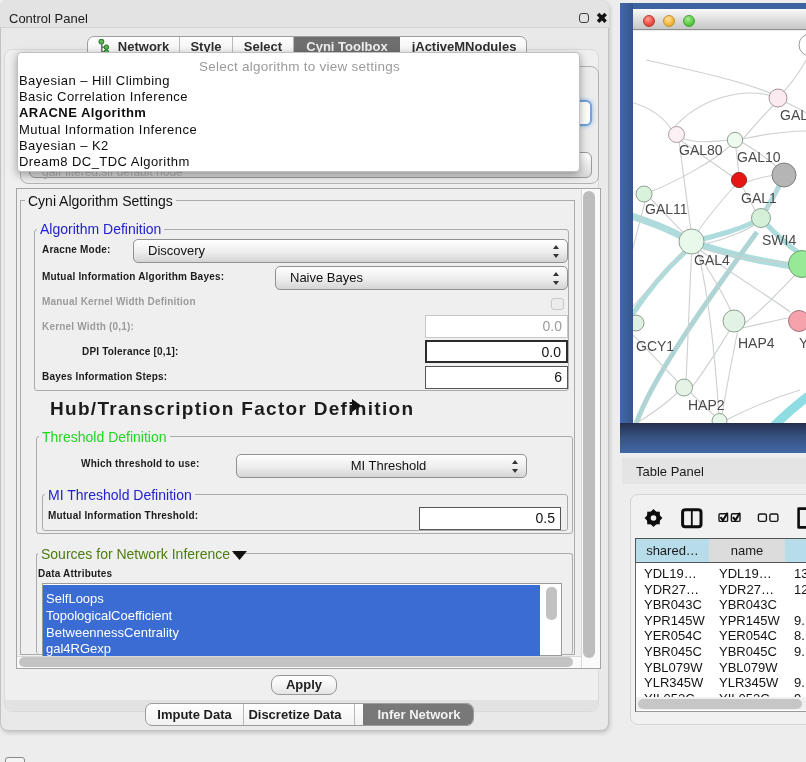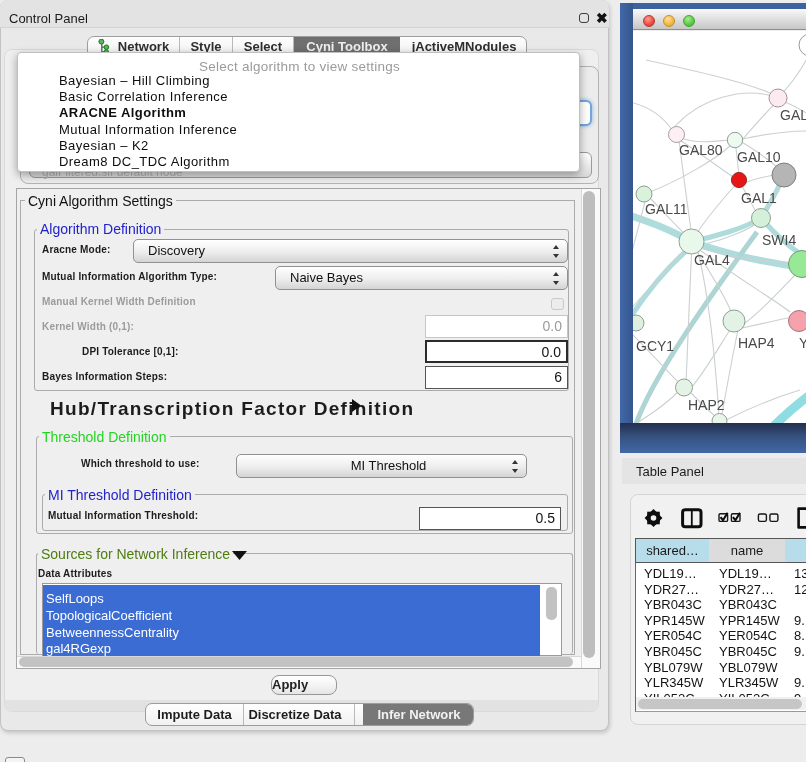--- a/index.html
+++ b/index.html
@@ -62,35 +62,35 @@
 
 #dlist { position:absolute; left:42px; top:583px; width:520px; height:73px;
   background:#fff; border:1px solid #9a9a9a; }
 #dblue { position:absolute; left:43px; top:585px; width:497px; height:71px; background:#3a6cd4; }
 #dblue div { position:absolute; left:3px; font-size:13px; color:#fff; }
 #lthumb { position:absolute; left:546px; top:587px; width:11px; height:33px;
   background:#c2c2c2; border-radius:5px; }
 
 #applybtn { position:absolute; left:271px; top:675px; width:66px; height:20px;
   background:linear-gradient(#ffffff,#f3f3f3 55%,#e4e4e4); border:1.5px solid #989898;
-  border-radius:8px; font-size:13px; font-weight:bold; color:#222;
+  border-radius:8px; text-align:center; font-size:13px; font-weight:bold; color:#222;
   line-height:18px; }
 #btabs { position:absolute; left:145px; top:703px; width:329px; height:23px;
   background:linear-gradient(#fefefe,#f1f1f1); border:1px solid #9c9c9c;
   border-radius:7px; overflow:hidden; }
 #btabs .seg { position:absolute; top:0; height:23px; font-size:13px; font-weight:bold;
   color:#1e1e1e; text-align:center; line-height:22px; border-right:1px solid #b9b9b9; }
 #btabs .sel { background:#787878; color:#f2f2f2; border-right:none; }
 
 #dropdown { position:absolute; left:17px; top:52px; width:563px; height:120px;
   background:#fff; border:1px solid #c0c0c0; border-radius:4px;
   box-shadow:0 3px 9px rgba(0,0,0,0.35); }
 #dropdown .hint { position:absolute; left:0; top:6px; width:563px; text-align:center;
   font-size:13.5px; color:#9b9b9b; letter-spacing:0.25px; }
-#dropdown .it { position:absolute; left:1px; font-size:13px; color:#0d0d0d; white-space:nowrap; letter-spacing:0.45px;padding-left:40px; }
+#dropdown .it { position:absolute; left:1px; font-size:13px; color:#0d0d0d; white-space:nowrap; letter-spacing:0.45px; }
 
 #netleft { position:absolute; left:620px; top:3px; width:13px; height:450px;
   background:linear-gradient(90deg,#4168aa,#36568c); }
 #nettop { position:absolute; left:633px; top:3px; width:173px; height:6px; background:#3d62a0; }
 #nettitle { position:absolute; left:633px; top:9px; width:173px; height:21px;
   background:linear-gradient(#f9f9f9,#c6c6c6); border-bottom:1px solid #8f8f8f; }
 .light { position:absolute; top:15px; width:12px; height:12px; border-radius:50%; }
 #netcanvas { position:absolute; left:633px; top:31px; width:173px; height:392px; background:#fff; }
 #netbottom { position:absolute; left:620px; top:423px; width:186px; height:30px;
   background:linear-gradient(#242f4e,#36517f 45%,#4168a8); }
@@ -151,21 +151,21 @@
 <div class="gtitle" style="left:25px;top:193px;color:#111;">Cyni Algorithm Settings</div>
 
 <div class="gbox" style="left:34px;top:229px;width:535px;height:162px;"></div>
 <div class="gtitle" style="left:37px;top:221px;color:#2222cc;">Algorithm Definition</div>
 
 <div class="lbl" style="left:42px;top:244px;">Aracne Mode:</div>
 <div class="combo" style="left:133px;top:239px;width:435px;">Discovery<svg class="ar" viewBox="0 0 8 15">
       <path d="M4 1 L7 5 L1 5 Z" fill="#333"></path>
       <path d="M4 14 L7 10 L1 10 Z" fill="#333"></path>
     </svg></div>
-<div class="lbl" style="left:42px;top:271px;">Mutual Information Algorithm Type:</div>
+<div class="lbl" style="left:42px;top:271px;">Mutual Information Algorithm Bayes:</div>
 <div class="combo" style="left:275px;top:266px;width:293px;">Naive Bayes<svg class="ar" viewBox="0 0 8 15">
       <path d="M4 1 L7 5 L1 5 Z" fill="#333"></path>
       <path d="M4 14 L7 10 L1 10 Z" fill="#333"></path>
     </svg></div>
 <div class="lbl dis" style="left:42px;top:296px;">Manual Kernel Width Definition</div>
 <div class="abs" style="left:551px;top:298px;width:13px;height:12px;background:#ececec;border:1px solid #c9c9c9;border-radius:3px;"></div>
 <div class="lbl dis" style="left:42px;top:321px;">Kernel Width (0,1):</div>
 <div class="fld" style="left:425px;top:315px;width:143px;border:1px solid #c6c6c6;color:#9b9b9b;">0.0</div>
 <div class="lbl" style="left:42px;top:346px;padding-left:40px;">DPI Tolerance [0,1]:</div>
 <div class="fld" style="left:425px;top:340px;width:143px;border:2px solid #2b2b2b;">0.0</div>

